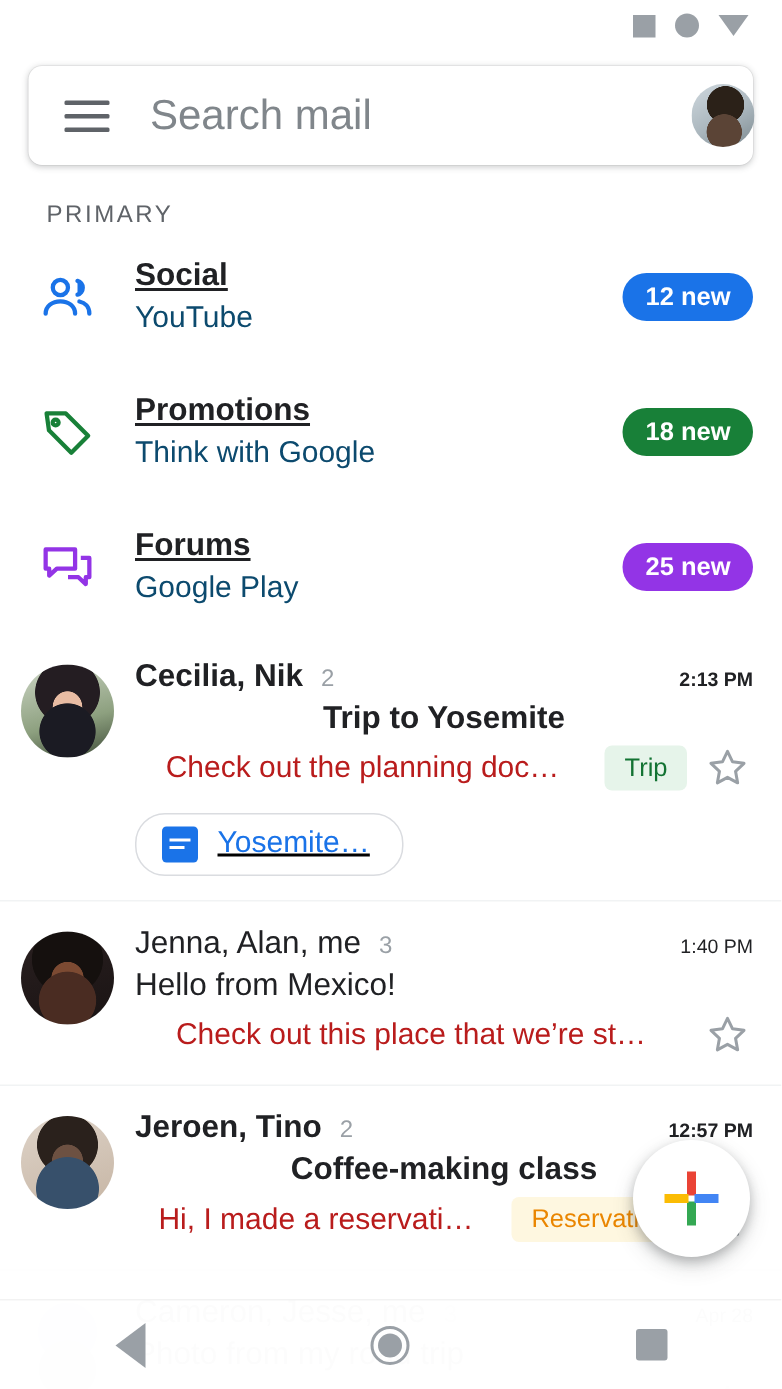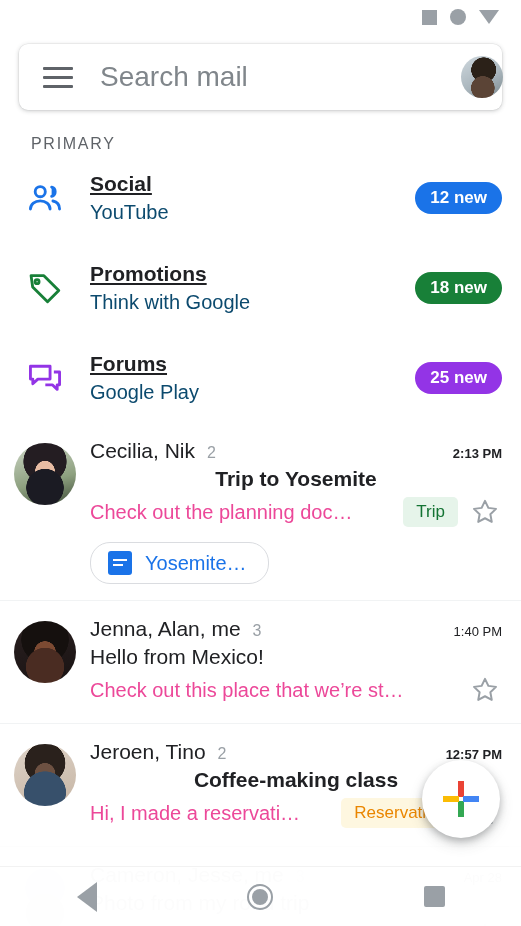--- a/index.html
+++ b/index.html
@@ -195,21 +195,21 @@
 
   .mail-line1 {
     display: flex;
     align-items: baseline;
   }
   .mail-sender {
     font-size: 21px;
     color: #202124;
     white-space: nowrap;
   }
-  .mail-sender.unread { font-weight: normal; }
+  .mail-sender.unread { font-weight: bold; }
   .mail-count {
     font-size: 16px;
     color: #9aa0a6;
     margin-left: 12px;
   }
   .mail-time {
     margin-left: auto;
     font-size: 13px;
     color: #202124;
     white-space: nowrap;
@@ -226,53 +226,55 @@
   .mail-subject.unread { font-weight: bold; text-align: center; }
 
   .mail-line3 {
     display: flex;
     align-items: center;
     margin-top: 4px;
     gap: 10px;
   }
   .mail-snippet {
     font-size: 20px;
-    color: #ec4899;
+    color: #b91c1c;
     white-space: nowrap;
     overflow: hidden;
     text-overflow: ellipsis;
     flex: 1;
     min-width: 0;
+    text-align: center;
   }
   .label-chip {
     flex: none;
     font-size: 17px;
     padding: 5px 13px;
     border-radius: 5px;
     white-space: nowrap;
   }
   .star {
     flex: none;
     width: 34px;
     height: 34px;
     display: flex;
     align-items: center;
     justify-content: center;
     cursor: pointer;
   }
 
   .attach-chip {
     display: inline-flex;
-    align-items: flex-end;
+    align-items: flex-start;
     gap: 13px;
     border: 1px solid #dadce0;
     border-radius: 20px;
     padding: 8px 21px 8px 17px;
     margin-top: 13px;
     cursor: pointer;
+    text-decoration: underline;
   }
   .attach-name {
     font-size: 20px;
     color: #1a73e8;
   }
   .doc-icon {
     width: 24px; height: 24px;
     background: #1a73e8;
     border-radius: 3px;
     position: relative;

